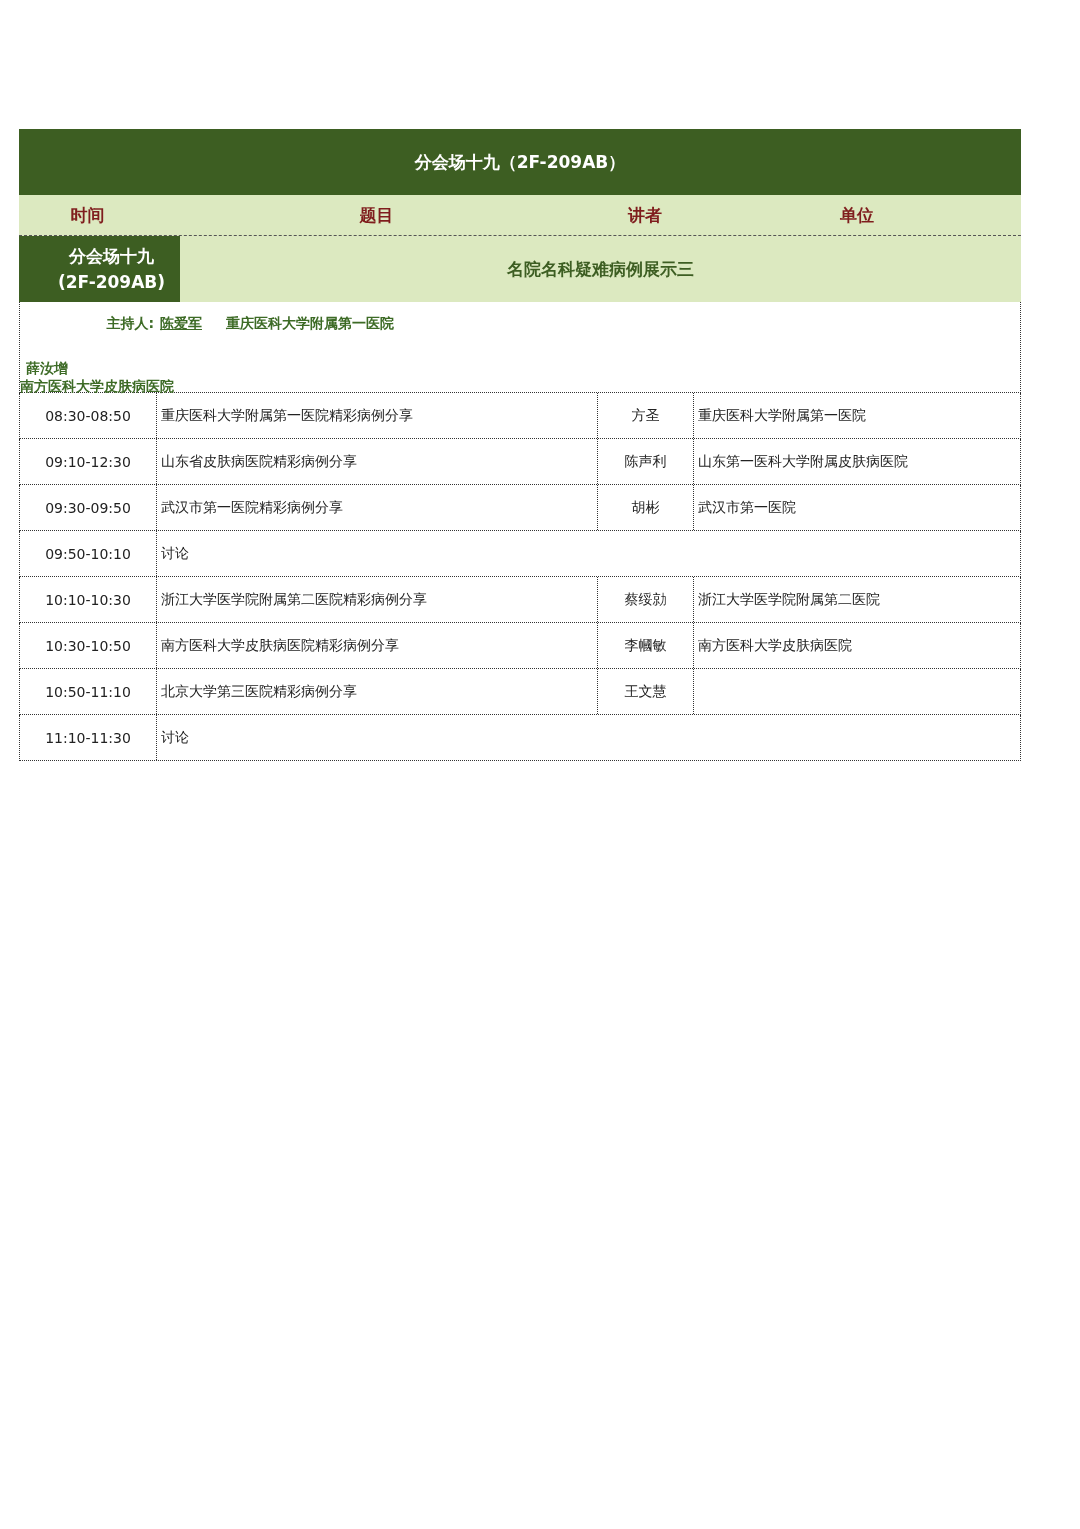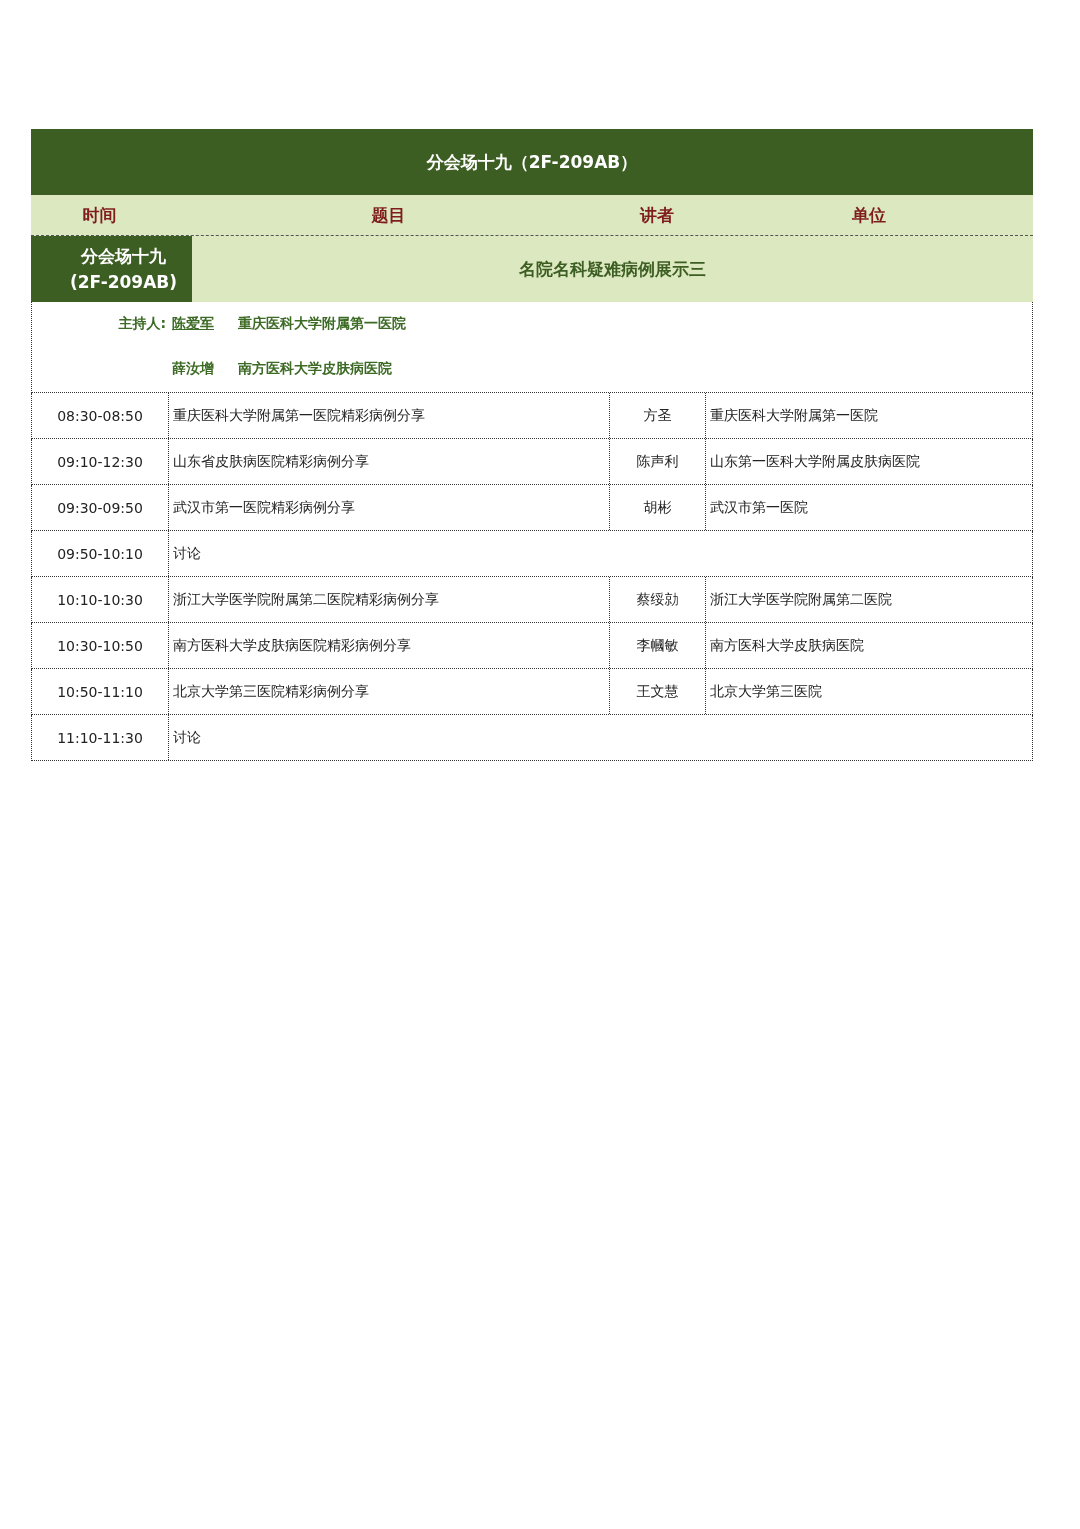--- a/index.html
+++ b/index.html
@@ -1,17 +1,17 @@
 <!DOCTYPE html>
 <html><head>
 <meta charset="utf-8">
 <style>
   html, body { margin: 0; padding: 0; background: #ffffff; }
   body { width: 1080px; height: 1529px; position: relative; font-family: "DejaVu Sans", "Liberation Sans", sans-serif; color: #222; }
-  .sheet { position: absolute; left: 31px; top: 129px; width: 1002px; }
+  .sheet { position: absolute; left: 19px; top: 129px; width: 1002px; }
   .title-bar { height: 66px; background: #3d5e22; color: #fff; font-weight: bold; font-size: 17px; display: flex; align-items: center; justify-content: center; }
   .col-header { height: 40px; background: #dce9c0; display: flex; align-items: center; font-weight: bold; font-size: 17px; color: #7f1d1d; border-bottom: 1px dashed #555; }
   .col-header > div { text-align: center; }
   .c-time { width: 137px; }
   .c-topic { width: 441px; }
   .c-speaker { width: 96px; font-family: Liberation Serif, serif; }
   .c-unit { flex: 1; }
   .session-row { height: 66px; display: flex; }
   .session-label { width: 137px; background: #3d5e22; color: #fff; font-weight: bold; font-size: 17px; display: flex; flex-direction: column; align-items: center; justify-content: center; line-height: 26px; padding-left: 24px; }
   .session-name { flex: 1; background: #dce9c0; color: #3d5e22; font-weight: bold; font-size: 17px; display: flex; align-items: center; justify-content: center; }
@@ -48,21 +48,21 @@
     </div>
     <div class="session-name">名院名科疑难病例展示三</div>
   </div>
 
   <div class="hosts">
     <div class="host-line" style="top:13px;">
       <span class="host-prefix">主持人:</span>
       <span class="host-name" style="padding-left:6px;text-decoration:underline;">陈爱军</span>
       <span class="host-unit">重庆医科大学附属第一医院</span>
     </div>
-    <div class="host-line" style="top:58px;">
+    <div class="host-line" style="top:58px;flex-direction:column;">
       <span class="host-prefix"></span>
       <span class="host-name" style="padding-left:6px;">薛汝增</span>
       <span class="host-unit">南方医科大学皮肤病医院</span>
     </div>
   </div>
 
   <div class="row">
     <div class="r-time">08:30-08:50</div>
     <div class="r-topic">重庆医科大学附属第一医院精彩病例分享</div>
     <div class="r-speaker">方圣</div>
@@ -93,19 +93,18 @@
   <div class="row">
     <div class="r-time">10:30-10:50</div>
     <div class="r-topic">南方医科大学皮肤病医院精彩病例分享</div>
     <div class="r-speaker">李幗敏</div>
     <div class="r-unit">南方医科大学皮肤病医院</div>
   </div>
   <div class="row">
     <div class="r-time">10:50-11:10</div>
     <div class="r-topic">北京大学第三医院精彩病例分享</div>
     <div class="r-speaker">王文慧</div>
-    <div class="r-unit">北京大学第三医院</div>
   </div>
   <div class="row">
     <div class="r-time">11:10-11:30</div>
     <div class="r-topic span">讨论</div>
   </div>
 </div>
 
 </body></html>

